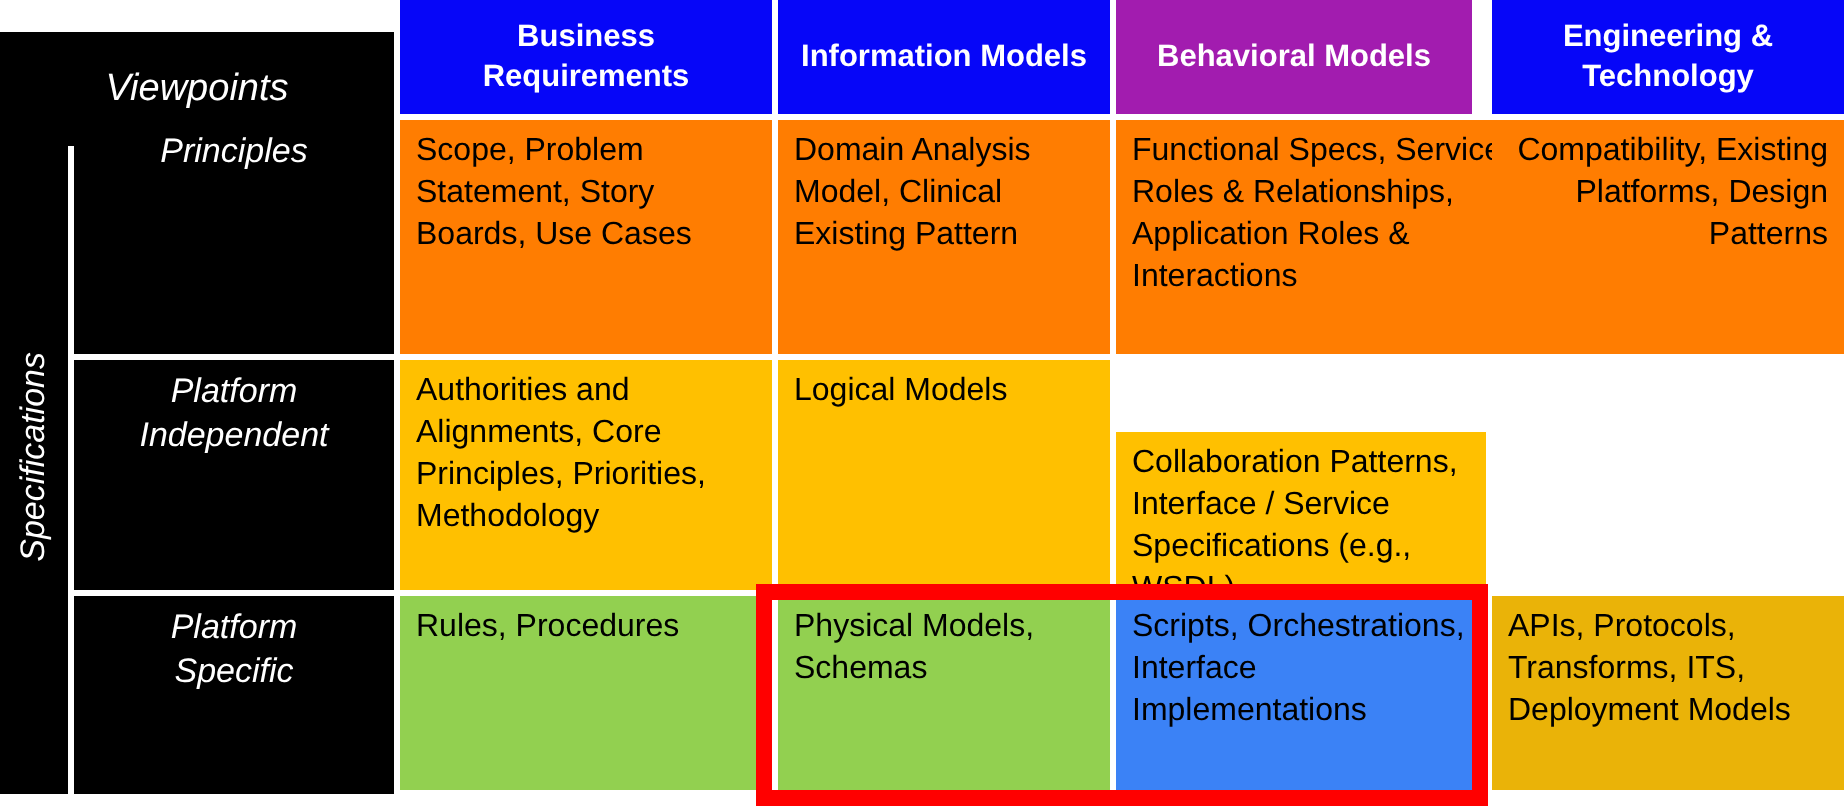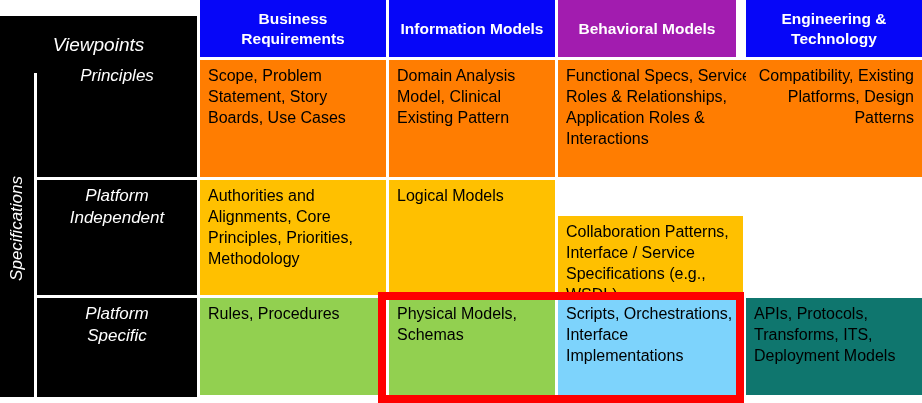--- a/index.html
+++ b/index.html
@@ -66,18 +66,18 @@
   <div class="cell datacell" style="left: 389px; top: 60px; width: 166px; height: 117px; background-color: rgb(255, 125, 1);">Domain Analysis Model, Clinical Existing Pattern</div>
   <div class="cell datacell" style="left: 558px; top: 60px; width: 206px; height: 117px; background-color: rgb(255, 125, 1);">Functional Specs, Service Roles &amp; Relationships, Application Roles &amp; Interactions</div>
   <div class="cell datacell" style="left: 746px; top: 60px; width: 176px; height: 117px; background-color: rgb(255, 125, 1); text-align: right;">Compatibility, Existing Platforms, Design Patterns</div>
 
   <div class="cell datacell" style="left: 200px; top: 180px; width: 186px; height: 115px; background-color: rgb(255, 192, 0);">Authorities and Alignments, Core Principles, Priorities, Methodology</div>
   <div class="cell datacell" style="left: 389px; top: 180px; width: 166px; height: 115px; background-color: rgb(255, 192, 0);">Logical Models</div>
   <div class="cell datacell" style="left: 558px; top: 180px; width: 185px; height: 115px; background-color: rgb(255, 192, 0); margin-top: 36px;">Collaboration Patterns, Interface / Service Specifications (e.g., WSDL)</div>
 
   <div class="cell datacell" style="left: 389px; top: 298px; width: 166px; height: 97px; background-color: rgb(146, 208, 80);">Physical Models, Schemas</div>
   <div class="cell datacell" style="left: 200px; top: 298px; width: 186px; height: 97px; background-color: rgb(146, 208, 80);">Rules, Procedures</div>
-  <div class="cell datacell" style="left: 558px; top: 298px; width: 185px; height: 97px; background-color: #7dd3fc;">Scripts, Orchestrations, Interface Implementations</div>
-  <div class="cell datacell" style="left: 746px; top: 298px; width: 176px; height: 97px; background-color: #0f766e;">APIs, Protocols, Transforms, ITS, Deployment Models</div>
+  <div class="cell datacell" style="left: 558px; top: 298px; width: 185px; height: 97px; background-color: #3b82f6;">Scripts, Orchestrations, Interface Implementations</div>
+  <div class="cell datacell" style="left: 746px; top: 298px; width: 176px; height: 97px; background-color: #eab308;">APIs, Protocols, Transforms, ITS, Deployment Models</div>
 
   <div class="highlight" style="left: 378px; top: 292px; width: 366px; height: 111px; border-color: rgb(255, 0, 0);"></div>
 
 </div>
 
 </body></html>

